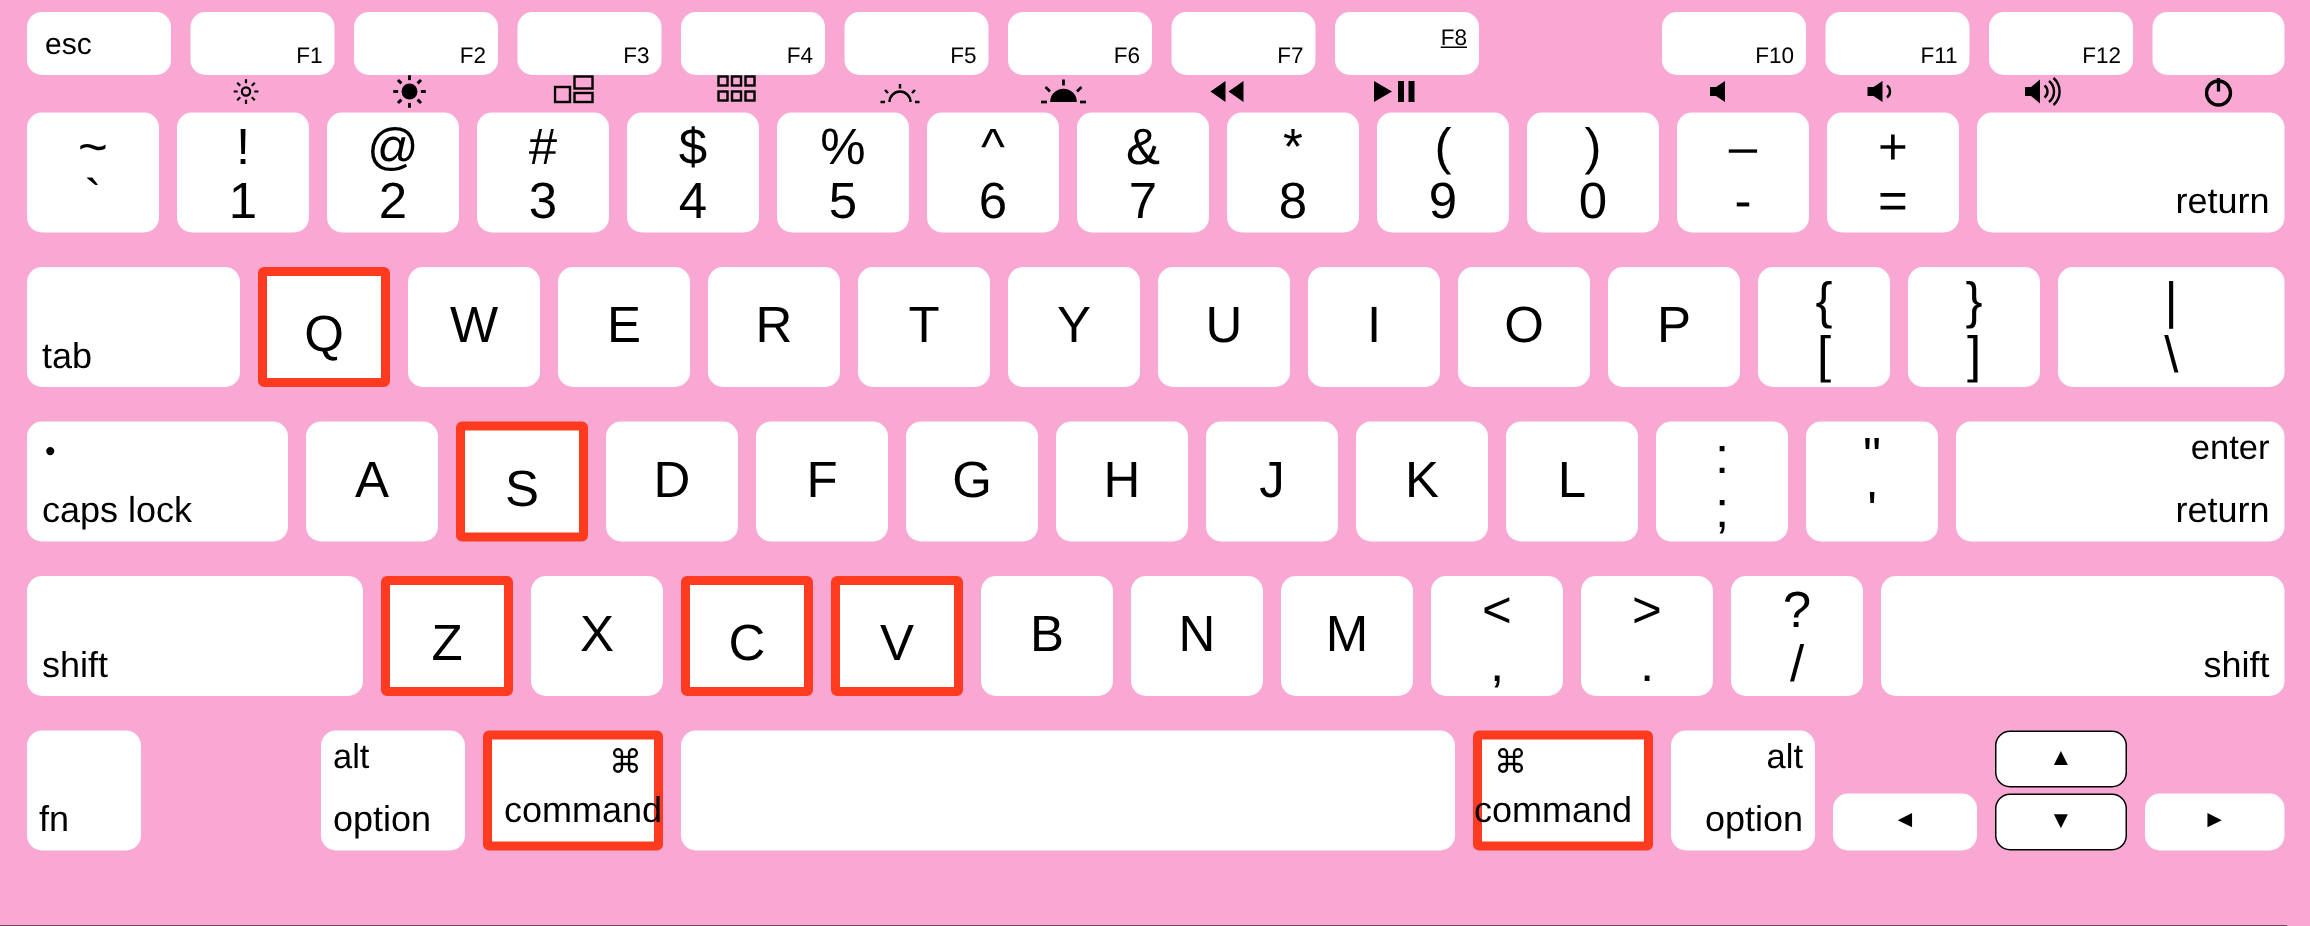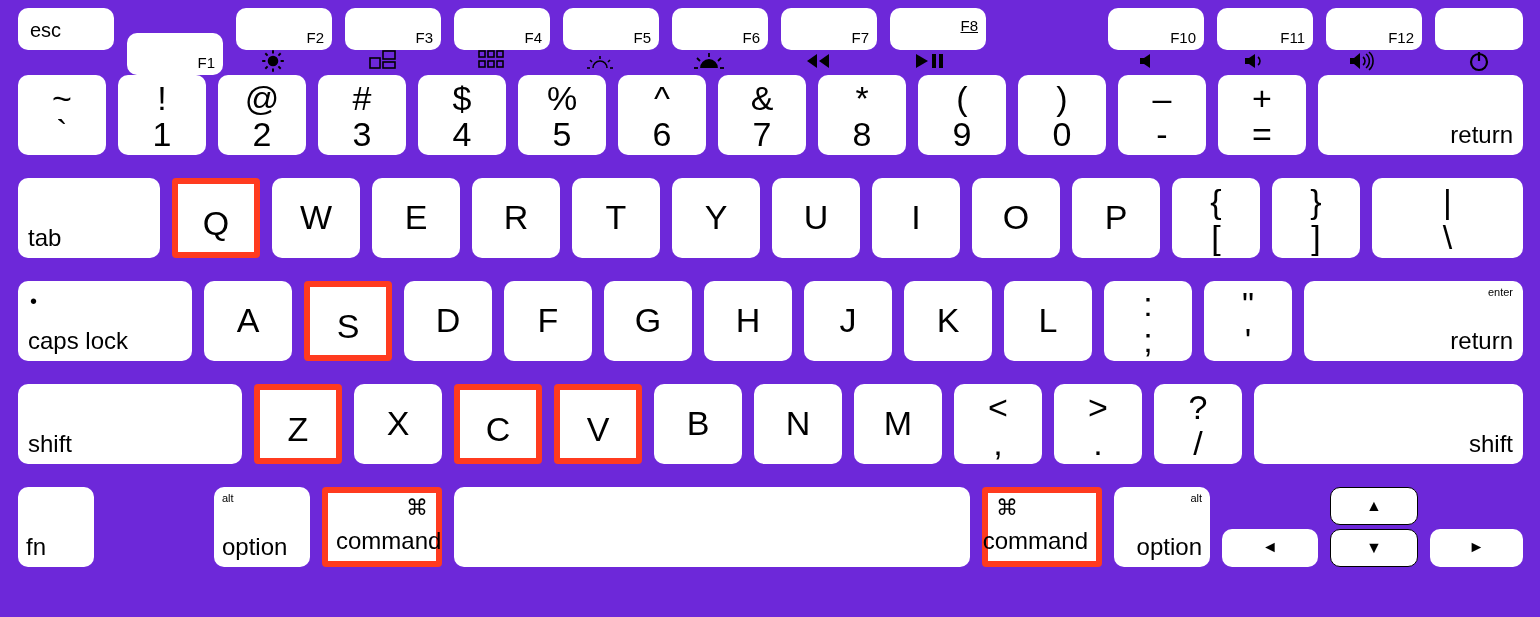--- a/index.html
+++ b/index.html
@@ -1,37 +1,37 @@
 <!DOCTYPE html>
 <html><head>
 <meta charset="utf-8">
 <style>
   html,body{margin:0;padding:0;background:#000;font-family:"Futura","Trebuchet MS","Segoe UI",sans-serif;}
-  .kbd{position:relative;width:1540px;height:617px;background:#6d28d9;}
+  .kbd{position:relative;width:1540px;height:617px;background:#f9a8d4;}
   .key{position:absolute;background:#fff;border-radius:10px;box-sizing:border-box;}
   .key.hl{border:6px solid #ff3b1f;border-radius:4px;}
   .txt{position:absolute;color:#000;white-space:pre;line-height:1;}
   .c{left:50%;transform:translateX(-50%);} 
   .big{font-size:34px;font-weight:500;}
   .med{font-size:24px;}
   .sm{font-size:20px;}
-  .tiny{font-size:11px;}
+  .tiny{font-size:23px;}
   .fn{font-size:15px;}
   svg{display:block;}
 </style>
 </head>
 <body>
 
 <div class="kbd">
 
   <div class="key" style="left:18px;top:8px;width:96px;height:42px;">
     <span class="txt sm" style="left:12px;top:12px;">esc</span>
   </div>
 
-  <div class="key" style="left:127px;top:8px;width:96px;height:42px;margin-top:25px;">
+  <div class="key" style="left:127px;top:8px;width:96px;height:42px;">
     <span class="txt" style="left:26px;top:10px;">
       <svg width="22" height="22" viewBox="0 0 24 24">
           <g stroke="#000" stroke-width="1.6" fill="none">
             <circle cx="12" cy="12" r="3"></circle>
             <line x1="12" y1="3" x2="12" y2="6"></line>
             <line x1="12" y1="18" x2="12" y2="21"></line>
             <line x1="3" y1="12" x2="6" y2="12"></line>
             <line x1="18" y1="12" x2="21" y2="12"></line>
             <line x1="5.6" y1="5.6" x2="7.8" y2="7.8"></line>
             <line x1="16.2" y1="16.2" x2="18.4" y2="18.4"></line>

